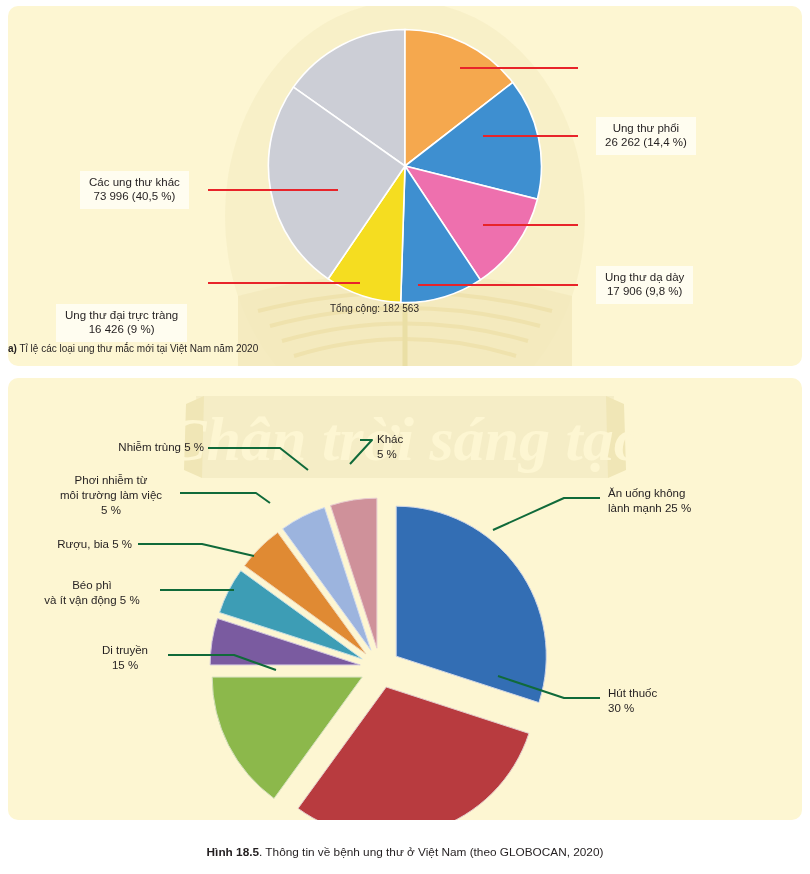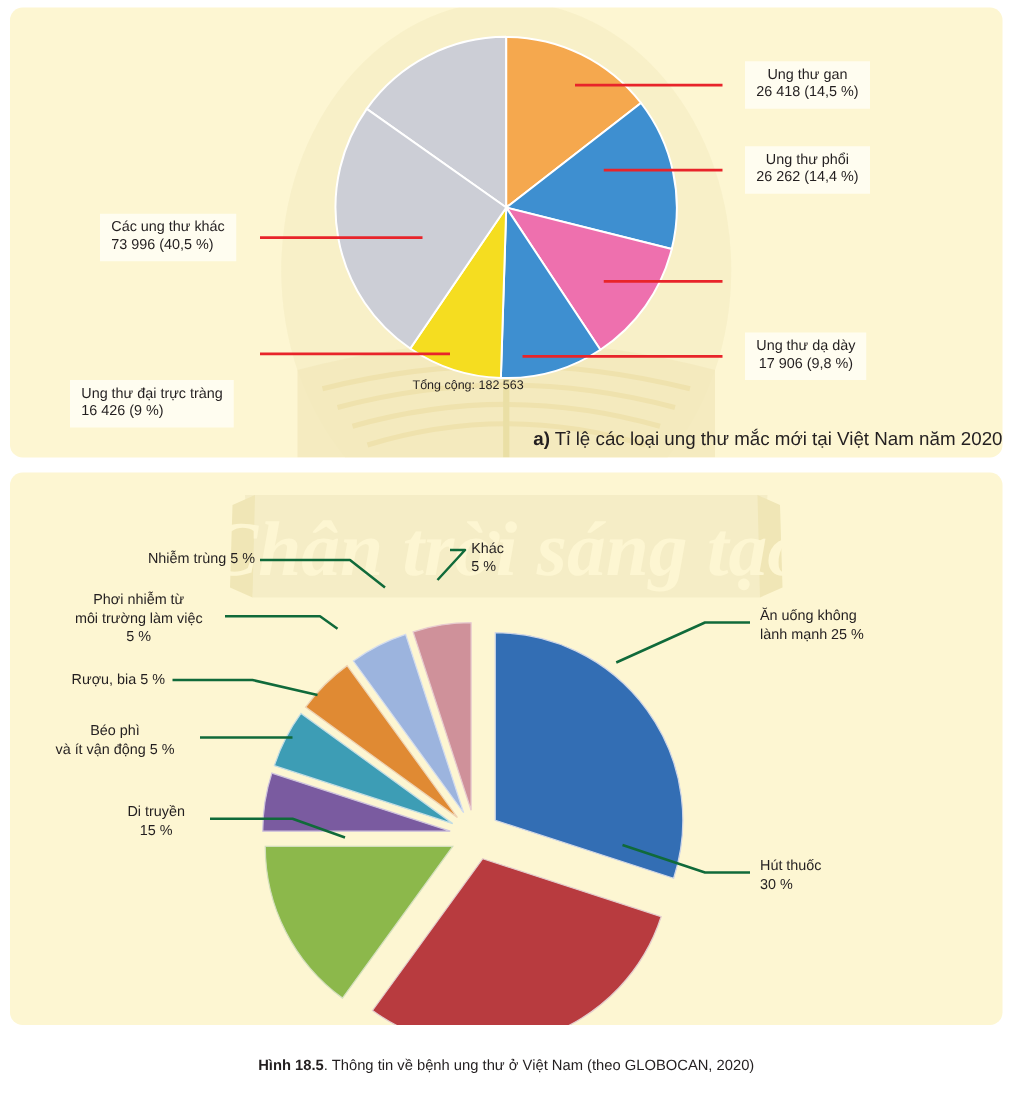--- a/index.html
+++ b/index.html
@@ -39,21 +39,21 @@
     background:#fffdf0;
     padding:4px 9px 5px 9px;
     line-height:1.25;
     font-size:11.5px;
     color:#231f20;
     white-space:nowrap;
   }
   .lbl .l1{display:block;}
   .lbl .l2{display:block;}
   .lbl.right{text-align:center;}
-  .lbl.left{text-align:left;}
+  .lbl.left{text-align:center;}
 
   
   .blbl{
     position:absolute;
     font-size:11.5px;
     line-height:1.3;
     color:#231f20;
     white-space:nowrap;
   }
   .blbl span{display:block;}
@@ -63,22 +63,22 @@
 
   .total{
     position:absolute;
     font-size:10px;
     color:#231f20;
     white-space:nowrap;
   }
   .subcap{
     position:absolute;
     width:100%;
-    text-align:right;
-    font-size:15px;
+    text-align:left;
+    font-size:10px;
     color:#231f20;
   }
   .subcap b{font-weight:bold;}
 
   .figcap{
     position:absolute;
     left:0;width:100%;
     text-align:center;
     font-size:11.8px;
     color:#231f20;
@@ -126,24 +126,20 @@
       <g stroke="#e8242a" stroke-width="2.2" fill="none">
         <line x1="452" y1="62" x2="570" y2="62"></line>
         <line x1="475" y1="130" x2="570" y2="130"></line>
         <line x1="475" y1="219" x2="570" y2="219"></line>
         <line x1="410" y1="279" x2="570" y2="279"></line>
         <line x1="200" y1="184" x2="330" y2="184"></line>
         <line x1="200" y1="277" x2="352" y2="277"></line>
       </g>
     </svg>
 
-    <div class="lbl right" style="left:588px;top:43px;">
-      <span class="l1">Ung thư gan</span>
-      <span class="l2">26 418 (14,5 %)</span>
-    </div>
     <div class="lbl right" style="left:588px;top:111px;">
       <span class="l1">Ung thư phổi</span>
       <span class="l2">26 262 (14,4 %)</span>
     </div>
     <div class="lbl right" style="left:588px;top:260px;">
       <span class="l1">Ung thư dạ dày</span>
       <span class="l2">17 906 (9,8 %)</span>
     </div>
     <div class="lbl left" style="left:72px;top:165px;">
       <span class="l1">Các ung thư khác</span>

